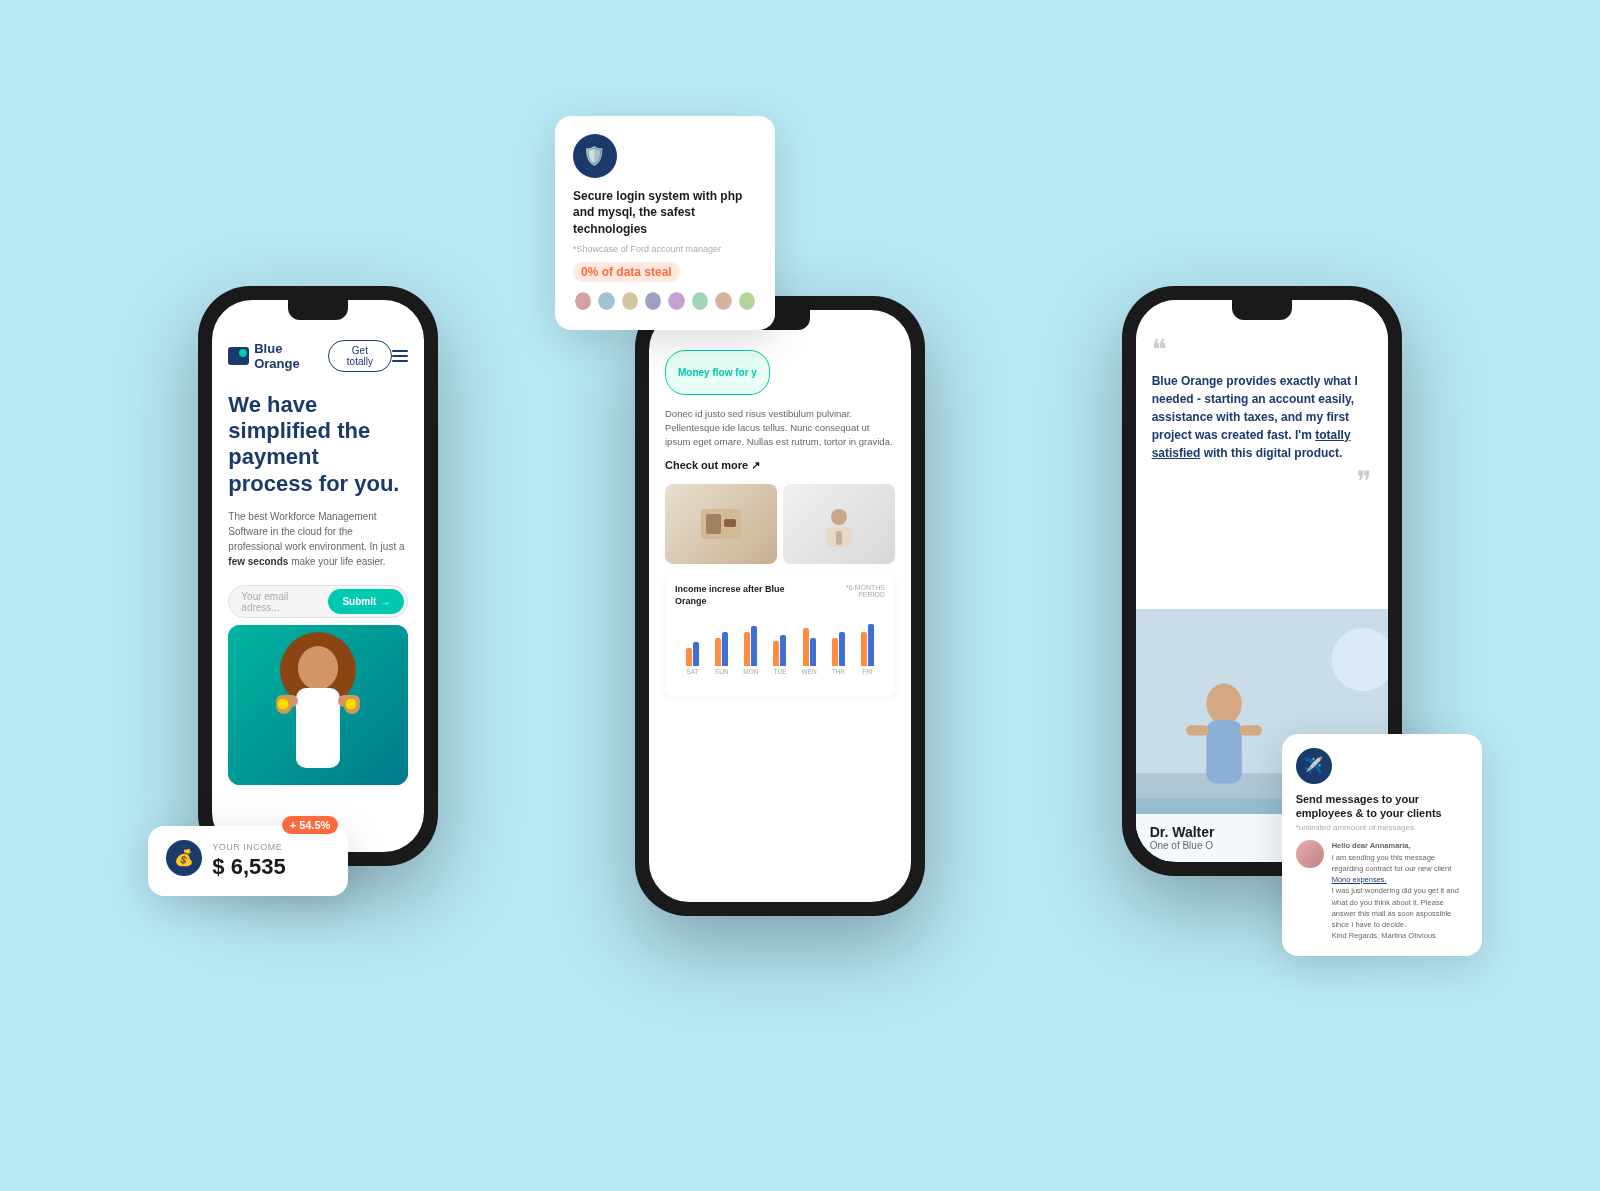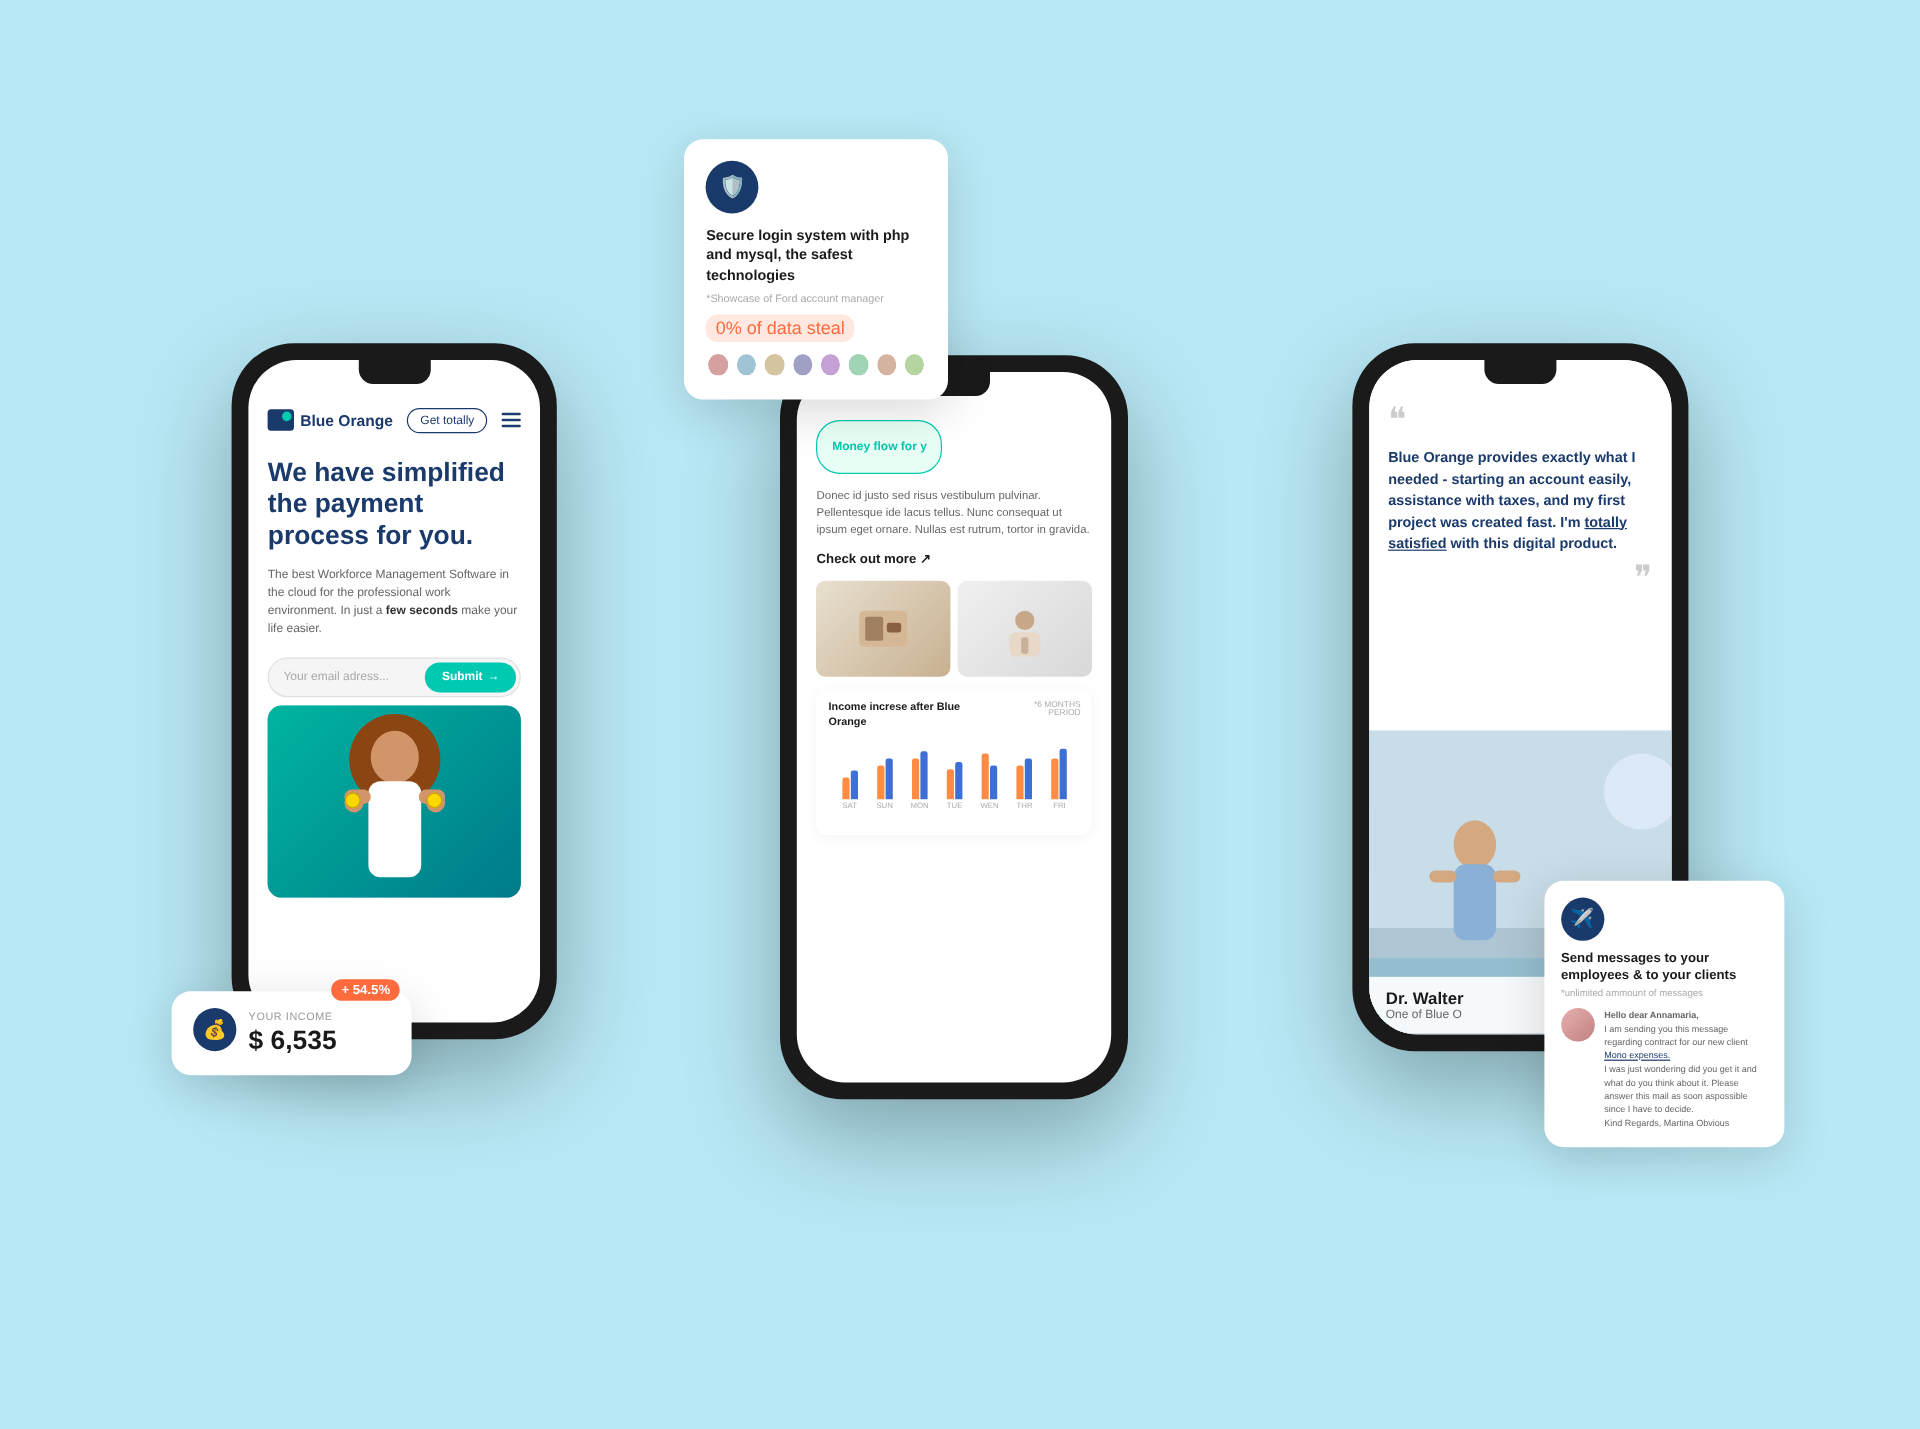--- a/index.html
+++ b/index.html
@@ -35,21 +35,21 @@
 
     .phone-inner {
       background: #fff;
       border-radius: 40px;
       overflow: hidden;
       position: relative;
     }
 
     
     .phone-1 {
-      width: 271px;
+      width: 240px;
       height: 580px;
       z-index: 2;
       margin-top: -40px;
     }
     .phone-1 .phone-inner {
       width: 100%;
       height: 100%;
     }
 
     
@@ -395,22 +395,22 @@
       font-size: 9px;
       color: #aaa;
       margin-bottom: 8px;
     }
 
     .data-steal-badge {
       background: #ffe8e0;
       color: #ff6b3d;
       border-radius: 10px;
       padding: 3px 8px;
-      font-size: 15px;
-      font-weight: 400;
+      font-size: 12px;
+      font-weight: 700;
       display: inline-block;
       margin-bottom: 8px;
     }
 
     .avatar-row {
       display: flex;
       gap: 3px;
     }
 
     .mini-avatar {

